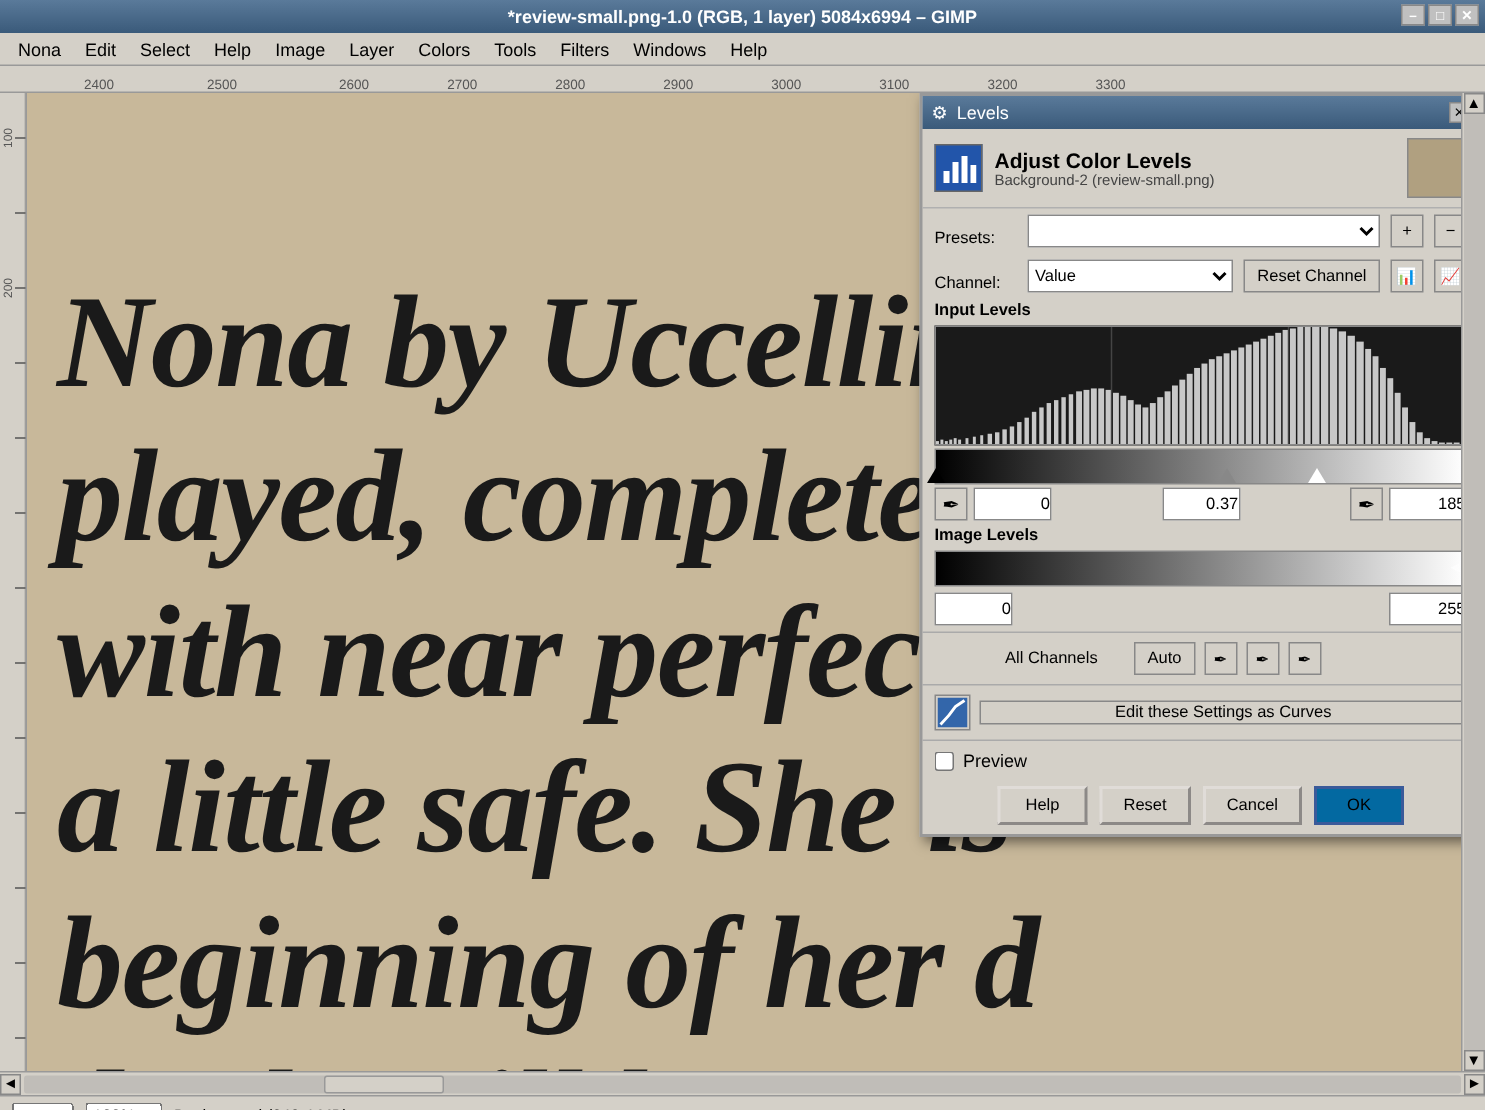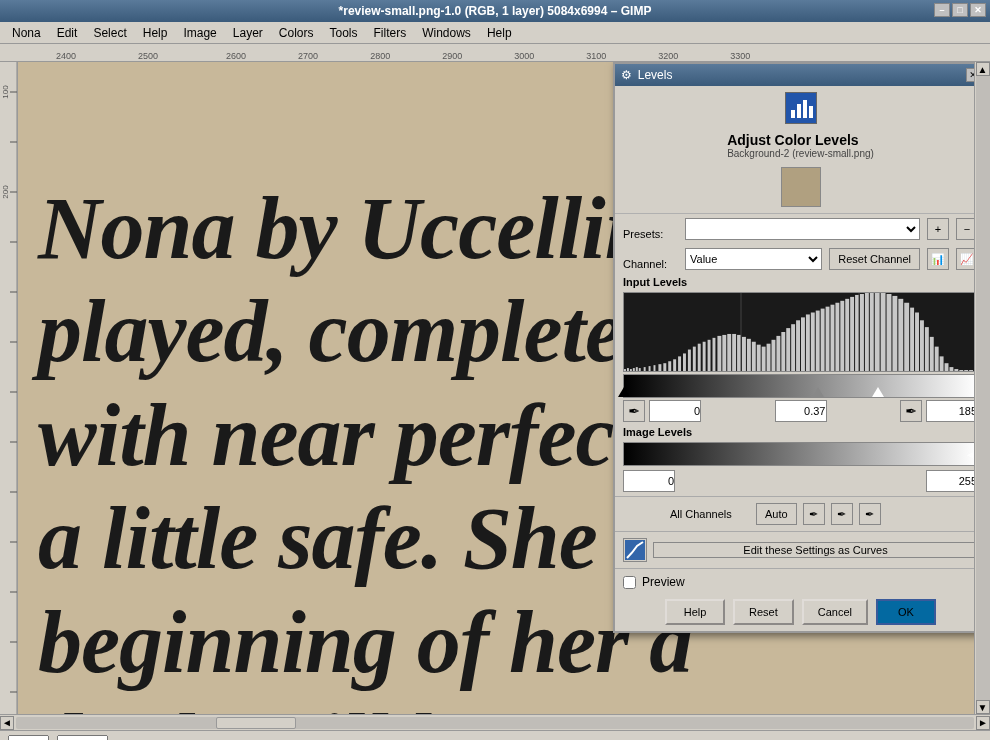--- a/index.html
+++ b/index.html
@@ -183,21 +183,20 @@
       cursor: pointer;
       color: #000;
     }
 
     #levels-header {
       display: flex;
       align-items: center;
       padding: 6px 8px;
       gap: 8px;
       border-bottom: 1px solid #b0b0b0;
-      flex-direction: column;
     }
     #levels-title-text {
       flex: 1;
     }
     #levels-title-text .main-title {
       font-size: 14px;
       font-weight: bold;
       color: #000;
     }
     #levels-title-text .sub-title {

